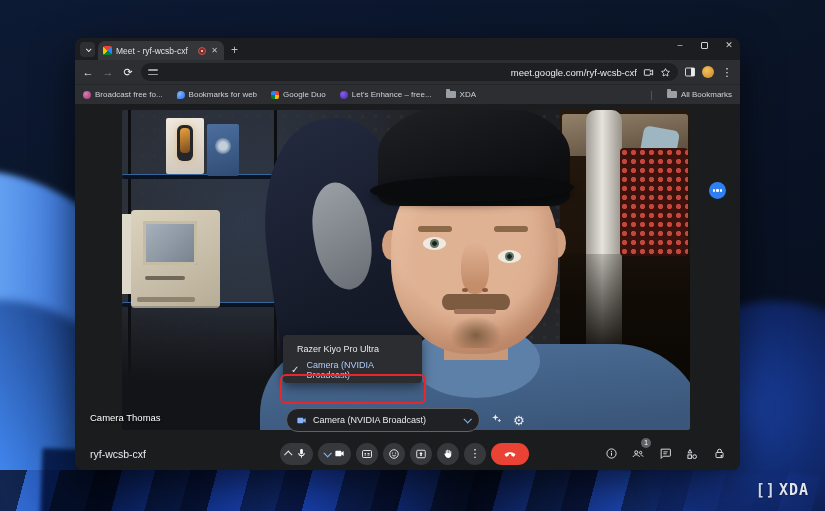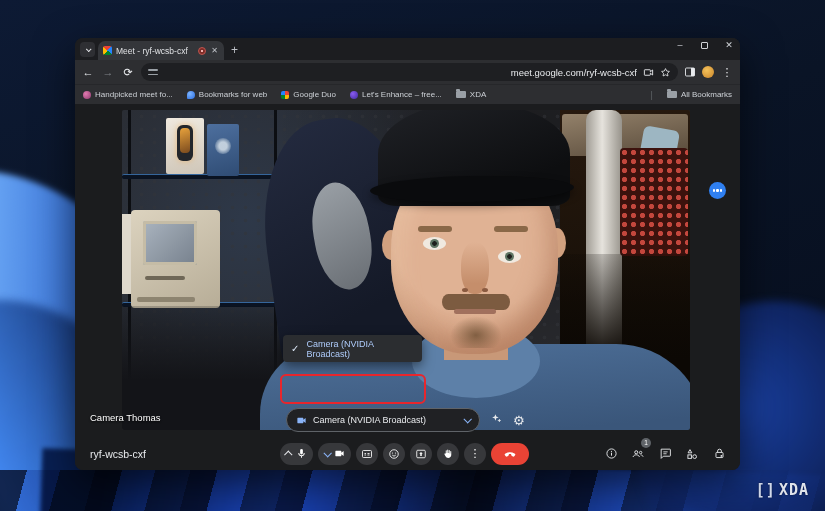--- a/index.html
+++ b/index.html
@@ -242,21 +242,21 @@
             <rect x="14" y="4" width="7" height="16" fill="#e8eaed"></rect>
           </svg>
       </span>
       <span style="width:12px;height:12px;border-radius:50%;background:radial-gradient(circle at 40% 35%,#f3c15a,#c9842a);flex:none;"></span>
       <span class="navbtn">⋮</span>
     </div>
 
     <div class="bookmarks">
       <div class="bm">
         <span class="bm-ico" style="background:radial-gradient(circle at 35% 35%,#e07ab0,#8f3a6e);"></span>
-        <span class="bm-label">Handpicked meet fo...</span>
+        <span class="bm-label">Broadcast free fo...</span>
       </div>
       <div class="bm">
         <span class="bm-ico" style="background:radial-gradient(circle at 35% 35%,#7db5ff,#2a6de0);border-radius:50% 50% 50% 12%;"></span>
         <span class="bm-label">Bookmarks for web</span>
       </div>
       <div class="bm">
         <span class="bm-ico" style="background:conic-gradient(#ea4335 0 25%,#ffba00 0 50%,#00832d 0 75%,#2684fc 0 100%);border-radius:2px;"></span>
         <span class="bm-label">Google Duo</span>
       </div>
       <div class="bm">
@@ -326,20 +326,23 @@
 
       <div class="abs name-label">Camera Thomas</div>
 
       <div class="abs fab">
         <i></i>
           <i></i>
           <i></i>
       </div>
 
       <div class="abs cam-menu">
+        <div class="menu-item">
+          <span>Razer Kiyo Pro Ultra</span>
+        </div>
         <div class="menu-item selected">
           <span class="menu-check">✓</span>
           <span>Camera (NVIDIA Broadcast)</span>
         </div>
       </div>
       <div class="abs annotation"></div>
 
       <div class="abs cam-row">
         <div class="cam-pill">
           <svg width="11" height="11" viewBox="0 0 24 24">

